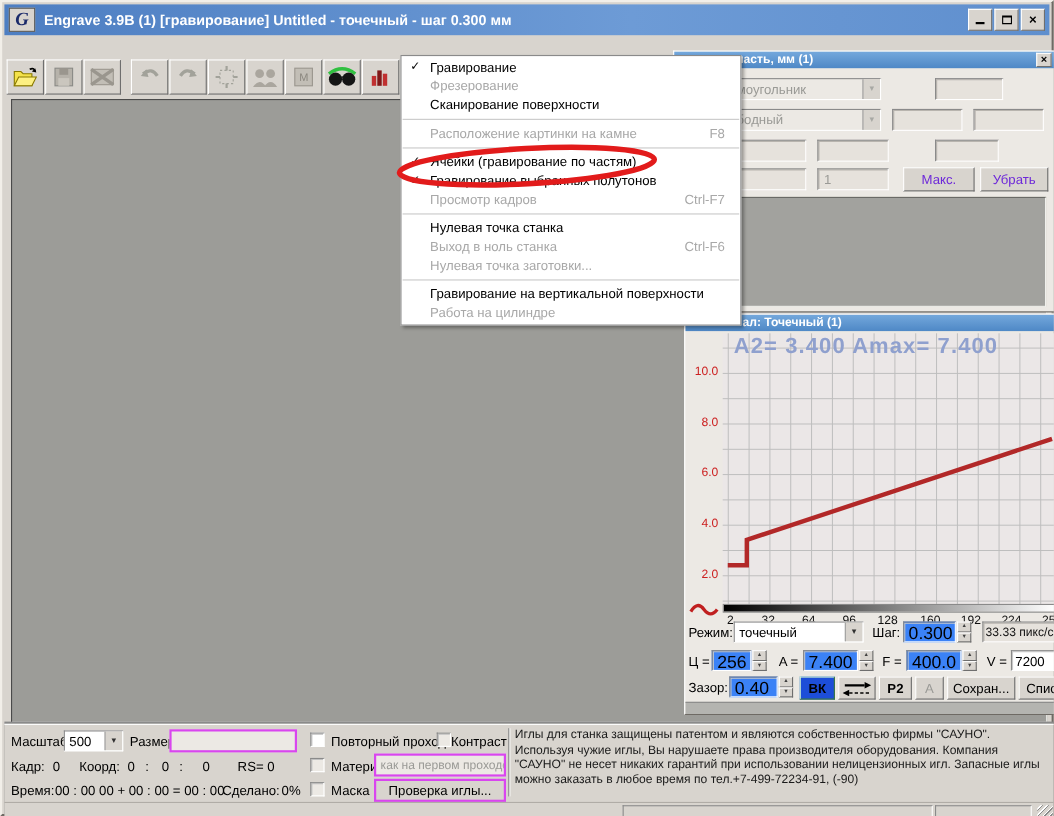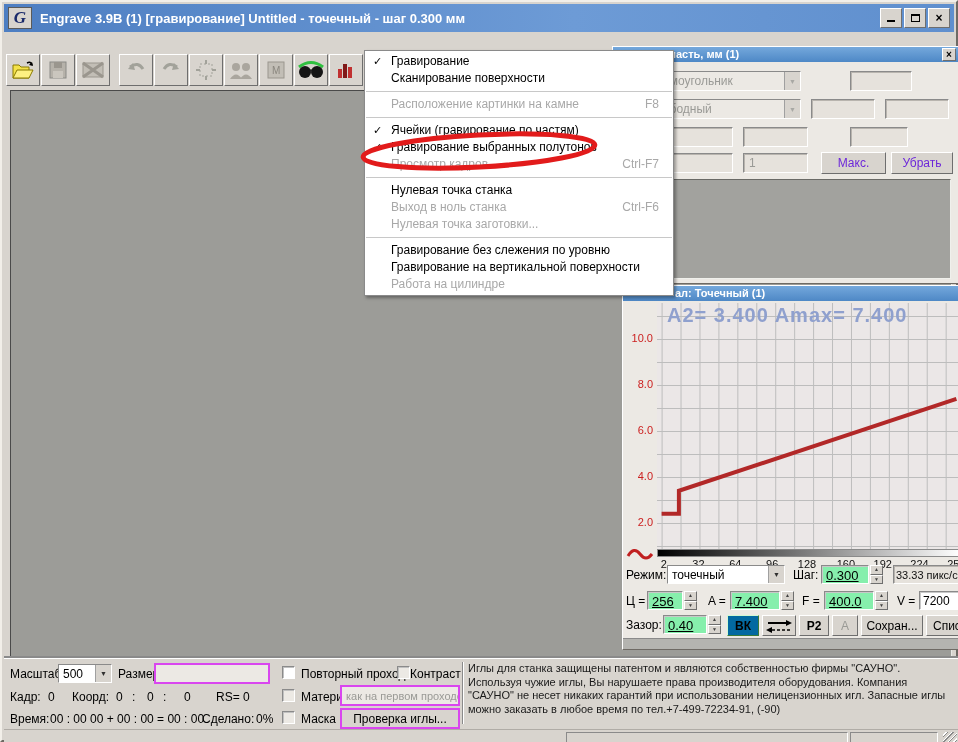--- a/index.html
+++ b/index.html
@@ -53,22 +53,22 @@
   .whitefield { background:#fff; border:1px solid; border-color:#8a8a8a #fff #fff #8a8a8a;
     box-shadow:inset 1px 1px 0 #c8c8c8; position:absolute; padding:2px 3px; font-size:12px; }
   .combo { position:absolute; background:#fff; border:1px solid; border-color:#8a8a8a #fff #fff #8a8a8a; display:flex; }
   .combo .cval { flex:1; padding:2px 4px; font-size:12px; white-space:nowrap; overflow:hidden; }
   .combo .cbtn { width:16px; background:#d8d4ce; border-left:1px solid #a0a0a0;
     display:flex; align-items:center; justify-content:center; font-size:7px; color:#303030; }
   .combo.disabled { background:#ece9e4; }
   .combo.disabled .cval { color:#9a9a96; }
   .combo.disabled .cbtn { color:#a8a8a4; }
   .spin { position:absolute; display:flex; }
-  .spin .sval { background:#86efac; border:1px solid; border-color:#8a8a8a #fff #fff #8a8a8a;
-    box-shadow:inset 1px 1px 0 #c8c8c8; padding:2px 4px; font-size:13px;text-decoration:underline; }
+  .spin .sval { background:#3b82f6; border:1px solid; border-color:#8a8a8a #fff #fff #8a8a8a;
+    box-shadow:inset 1px 1px 0 #c8c8c8; padding:2px 4px; font-size:16px; }
   .spin .sarr { width:13px; display:flex; flex-direction:column; margin-left:1px; }
   .spin .sarr div { flex:1; background:#d8d4ce; border:1px solid; border-color:#fff #6e6e6e #6e6e6e #fff;
     font-size:5px; color:#404040; text-align:center; line-height:7px; }
   .pushbtn { position:absolute; background:#d8d4ce; border:1px solid; border-color:#fff #6e6e6e #6e6e6e #fff;
     font-size:12px; text-align:center; }
   .pushbtn.dis { color:#6d28d9; }
 
   
   #area-panel { left:610px; top:44px; width:348px; height:238px; z-index:2; }
   #area-panel .ptitle { padding-left:56px; }
@@ -89,21 +89,21 @@
   .ytick { position:absolute; left:0; width:30px; text-align:right; color:#cc2020; font-size:11px; }
   #grad-bar { position:absolute; left:34px; top:263px; width:304px; height:8px;
     background:linear-gradient(to right,#000,#fff); border:1px solid #8a8a8a; }
   .xtick { position:absolute; top:272px; font-size:11px; color:#101010; transform:translateX(-50%); }
   #wave-icon { position:absolute; left:2px; top:258px; }
 
   
   #mat-panel .ctl-label { position:absolute; font-size:12px; }
   .minibtn { position:absolute; background:#d8d4ce; border:1px solid; border-color:#fff #6e6e6e #6e6e6e #fff;
     font-size:12px; display:flex; align-items:center; justify-content:center; }
-  #vk-btn { background:#0369a1; font-weight:bold; border-color:#d2f8d2 #3a7a3a #3a7a3a #d2f8d2; }
+  #vk-btn { background:#1d4ed8; font-weight:bold; border-color:#d2f8d2 #3a7a3a #3a7a3a #d2f8d2; }
   #mat-strip { position:absolute; left:0; top:352px; width:338px; height:13px; background:#b4b4b0;
     border-top:1px solid #8a8a8a; }
 
   
   #dropdown { position:absolute; left:362px; top:48px; width:310px; z-index:10;
     background:#fff; border:1px solid #8a8a8a; box-shadow:2px 2px 3px rgba(0,0,0,.35); padding:2px 0; }
   .ditem { height:17px; line-height:17px; padding-left:26px; position:relative; white-space:nowrap; font-size:12px; color:#000; }
   .ditem .chk { position:absolute; left:8px; top:0; font-size:11px; }
   .ditem .sc { position:absolute; right:14px; top:0; }
   .ditem.dis { color:#a8a8a8; }
@@ -345,33 +345,33 @@
     <div class="minibtn" style="left:176px;top:329px;width:30px;height:21px;font-weight:bold;">Р2</div>
     <div class="minibtn" style="left:209px;top:329px;width:26px;height:21px;color:#9a9a96;">А</div>
     <div class="minibtn" style="left:238px;top:329px;width:62px;height:21px;">Сохран...</div>
     <div class="minibtn" style="left:303px;top:329px;width:50px;height:21px;justify-content:flex-start;padding-left:6px;">Списо</div>
 
     <div id="mat-strip"></div>
   </div>
 
   <div id="dropdown">
     <div class="ditem"><span class="chk">✓</span><span>Гравирование</span></div>
+    <div class="ditem dis"><span class="chk"></span><span>Фрезерование</span></div>
     <div class="ditem"><span class="chk"></span><span>Сканирование поверхности</span></div>
     <div class="dsep"></div>
     <div class="ditem dis"><span class="chk"></span><span>Расположение картинки на камне</span><span class="sc">F8</span></div>
     <div class="dsep"></div>
     <div class="ditem"><span class="chk">✓</span><span>Ячейки (гравирование по частям)</span></div>
     <div class="ditem"><span class="chk">✓</span><span>Гравирование выбранных полутонов</span></div>
     <div class="ditem dis"><span class="chk"></span><span>Просмотр кадров</span><span class="sc">Ctrl-F7</span></div>
     <div class="dsep"></div>
     <div class="ditem"><span class="chk"></span><span>Нулевая точка станка</span></div>
     <div class="ditem dis"><span class="chk"></span><span>Выход в ноль станка</span><span class="sc">Ctrl-F6</span></div>
     <div class="ditem dis"><span class="chk"></span><span>Нулевая точка заготовки...</span></div>
     <div class="dsep"></div>
-    <div class="ditem"><span class="chk"></span><span>Гравирование без слежения по уровню</span></div>
     <div class="ditem"><span class="chk"></span><span>Гравирование на вертикальной поверхности</span></div>
     <div class="ditem dis"><span class="chk"></span><span>Работа на цилиндре</span></div>
   </div>
 
   <svg id="red-ellipse" width="246" height="48">
     <ellipse cx="121" cy="24" rx="116" ry="16" fill="none" stroke="#e21b1b" stroke-width="5" transform="rotate(-3 121 24)"></ellipse>
   </svg>
 
   <div id="statusbar">
     <div class="slbl" style="left:6px;top:8px;">Масштаб:</div>

